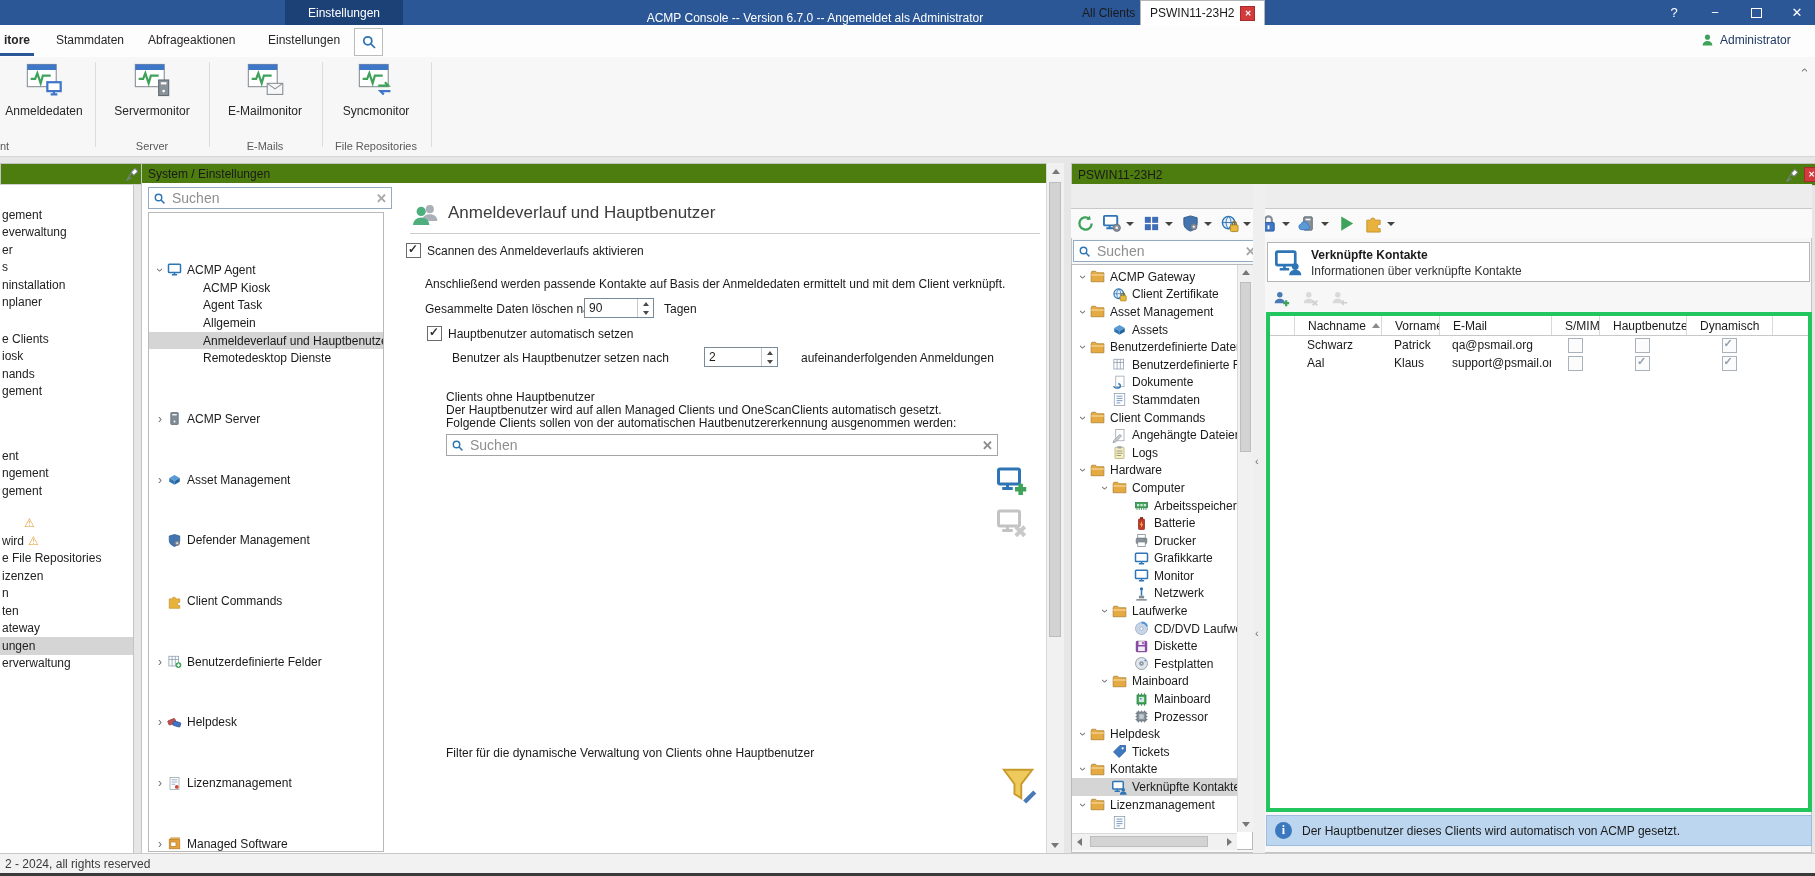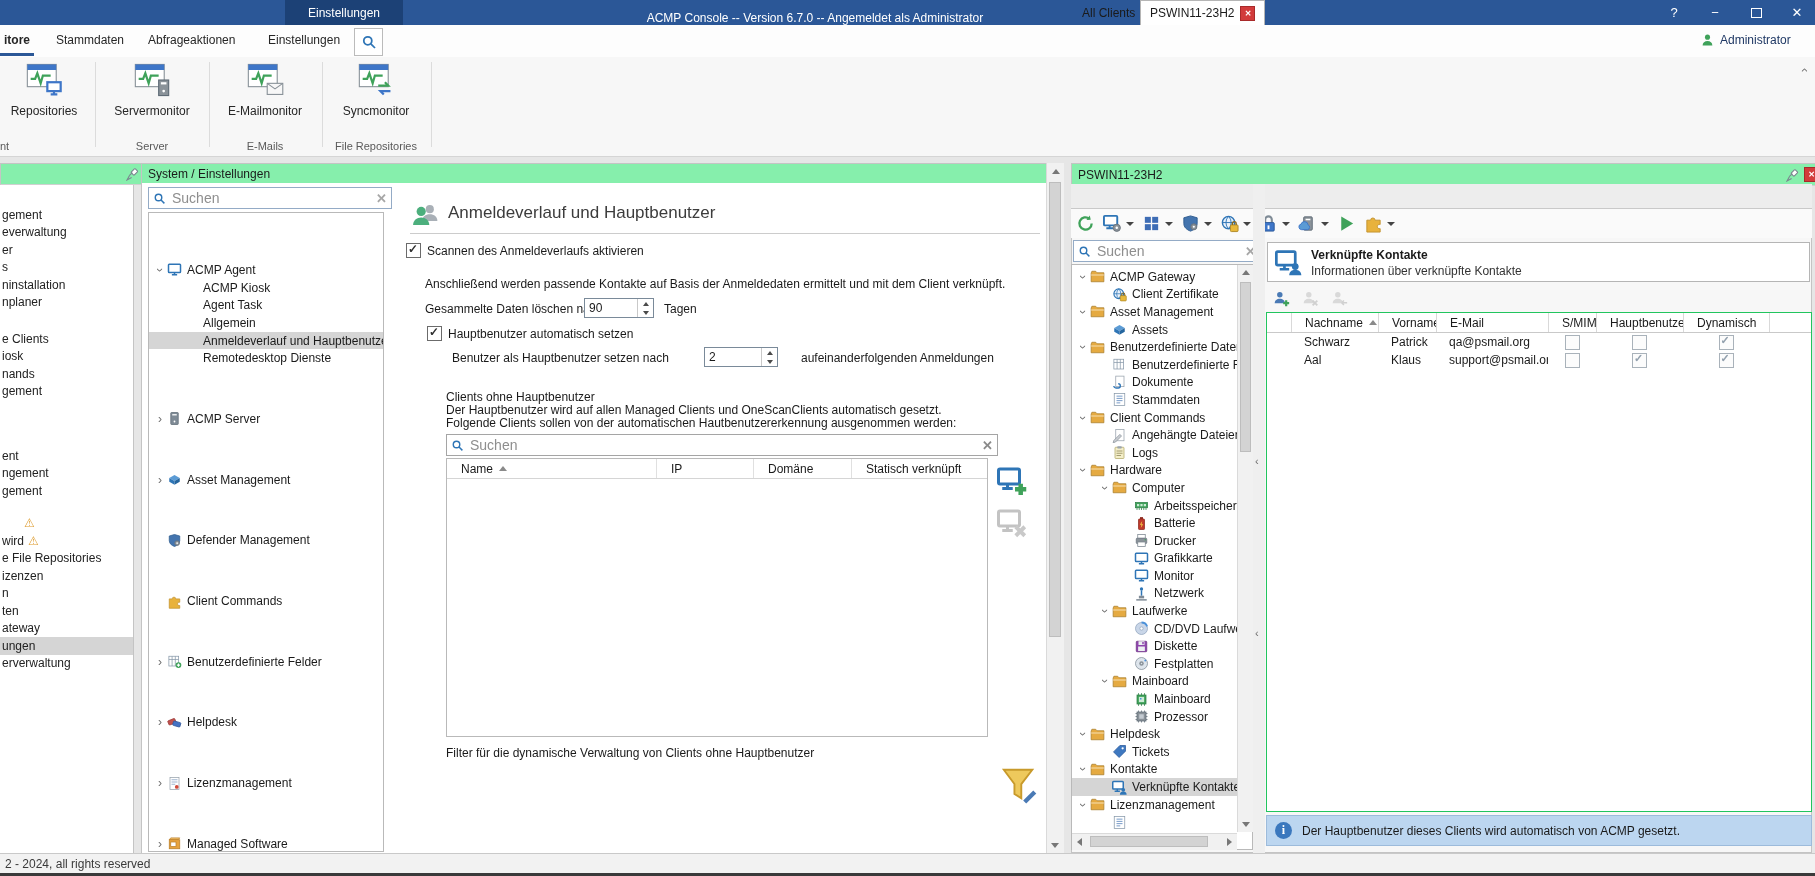--- a/index.html
+++ b/index.html
@@ -29,21 +29,21 @@
   
   .ribbon{left:0;top:57px;width:1815px;height:99px;background:#F7F7F7;border-bottom:1px solid #D5D5D5;}
   .rsep{top:62px;width:1px;height:85px;background:#DCDCDC;}
   .rbtn{top:60px;width:96px;height:62px;display:flex;flex-direction:column;align-items:center;}
   .rbtn .ric{width:40px;height:40px;}
   .rbtn .rlabel{margin-top:4px;color:#262626;white-space:nowrap;}
   .rgroup{top:139px;height:14px;color:#5A5A5A;font-size:11px;display:flex;align-items:center;justify-content:center;white-space:nowrap;}
   .ribcollapse{left:1795px;top:62px;width:16px;height:16px;color:#6F6F6F;display:flex;align-items:center;justify-content:center;transform:rotate(-90deg);font-size:13px;}
 
   
-  .phead{background:#86efac;border:1px solid #C4C4C4;border-bottom:1px solid #D0D0D0;
+  .phead{background:#4d7c0f;border:1px solid #C4C4C4;border-bottom:1px solid #D0D0D0;
          display:flex;align-items:center;padding:0 6px;color:#1a1a1a;}
   .pin{width:14px;height:14px;margin-left:auto;}
   .xbadge{width:13px;height:13px;background:#D23B3B;border:1px solid #A82A2A;color:#fff;
           display:flex;align-items:center;justify-content:center;flex:none;}
   .xbadge::before{content:"\2715";font-size:8px;font-weight:bold;}
 
   
   .leftpanel{left:0;top:163px;width:133px;height:690px;background:#fff;border-right:1px solid #C4C4C4;}
   .lefthead{left:0;top:163px;width:133px;height:20px;}
   .sidelist{left:0;top:183px;width:133px;}
@@ -137,21 +137,21 @@
   .splitarrow{position:absolute;left:1255px;width:9px;height:18px;color:#6F6F6F;font-size:11px;display:flex;align-items:center;}
 
   
   .contheader{left:1267px;top:242px;width:543px;height:40px;border:1px solid #B5B5B5;background:#fff;box-sizing:border-box;}
   .contheader .hic{position:absolute;left:7px;top:6px;width:27px;height:27px;}
   .contheader .ht{position:absolute;left:43px;top:5px;font-weight:bold;}
   .contheader .hs{position:absolute;left:43px;top:21px;color:#333;}
   .conttools{left:1267px;top:286px;width:543px;height:24px;display:flex;align-items:center;gap:6px;padding-left:3px;box-sizing:border-box;}
   .conttools .tbtn svg{width:17px;height:17px;}
   .dis{opacity:.45;filter:grayscale(1);}
-  .conttable{left:1266px;top:312px;width:546px;height:500px;border:1px solid #22c55e;background:#fff;box-sizing:border-box;}
+  .conttable{left:1266px;top:312px;width:546px;height:500px;border:4px solid #22c55e;background:#fff;box-sizing:border-box;}
   .crow{display:grid;grid-template-columns:24px 87px 58px 112px 48px 87px 86px 1fr;align-items:center;height:18px;}
   .crow.hdr{height:19px;border-bottom:1px solid #C9C9C9;}
   .crow.hdr .cell + .cell{border-left:1px solid #D9D9D9;}
   .crow .cell{height:100%;display:flex;align-items:center;padding-left:13px;box-sizing:border-box;overflow:hidden;white-space:nowrap;gap:6px;}
   .crow .cbcell{justify-content:center;padding-left:0;}
   .ccb{width:13px;height:13px;border:1px solid #A9B2BA;background:#FCFCFC;position:relative;}
   .ccb.checked::after{content:"\2713";position:absolute;left:1px;top:-2px;font-size:11px;color:#93A1AE;font-weight:bold;}
   .infobar{left:1266px;top:815px;width:546px;height:31px;background:#BCD6F0;border:1px solid #9DBBDB;box-sizing:border-box;display:flex;align-items:center;gap:10px;padding-left:8px;}
   .infoicon{width:17px;height:17px;border-radius:50%;background:#3B78BE;color:#fff;display:flex;align-items:center;justify-content:center;font-weight:bold;font-size:12px;font-family:"Liberation Serif",serif;}
 
@@ -453,21 +453,21 @@
 
   <div class="abs ribbon"></div>
   <div class="abs" style="left:0;top:0;">
 
       <div class="abs rbtn" style="left: 0px; width: 88px; top: 60px;">
         <span class="ric">
           <svg class="svgi" viewBox="0 0 36 36">
             <use href="#sym-appwin-client"></use>
           </svg>
         </span>
-        <span class="rlabel">Repositories</span>
+        <span class="rlabel">Anmeldedaten</span>
       </div>
 
       <div class="abs rbtn" style="left: 104px; width: 96px; top: 60px;">
         <span class="ric">
           <svg class="svgi" viewBox="0 0 36 36">
             <use href="#sym-appwin-server"></use>
           </svg>
         </span>
         <span class="rlabel">Servermonitor</span>
       </div>
@@ -879,44 +879,20 @@
   <div class="abs ftext" style="left:446px;top:416px">Folgende Clients sollen von der automatischen Hautbenutzererkennung ausgenommen werden:</div>
 
   <div class="abs searchbox sb-clients">
     <svg style="width:13px;height:13px;flex:none">
         <use href="#sym-search"></use>
       </svg>
     <input placeholder="Suchen" style="">
     <span class="clearx" style="color:#8A8A8A">✕</span>
   </div>
 
-  <div class="abs ctable">
-    <div class="chead">
-
-        <div class="cell">
-          <span>Name</span>
-          <span class="sortup"></span>
-        </div>
-
-        <div class="cell">
-          <span>IP</span>
-
-        </div>
-
-        <div class="cell">
-          <span>Domäne</span>
-
-        </div>
-
-        <div class="cell">
-          <span>Statisch verknüpft</span>
-
-        </div>
-      </div>
-  </div>
   <div class="abs sqbtn" style="left:994px;top:462px">
     <svg>
         <use href="#sym-monitor-add"></use>
       </svg>
   </div>
   <div class="abs sqbtn" style="left:994px;top:504px">
     <svg>
         <use href="#sym-monitor-x"></use>
       </svg>
   </div>

